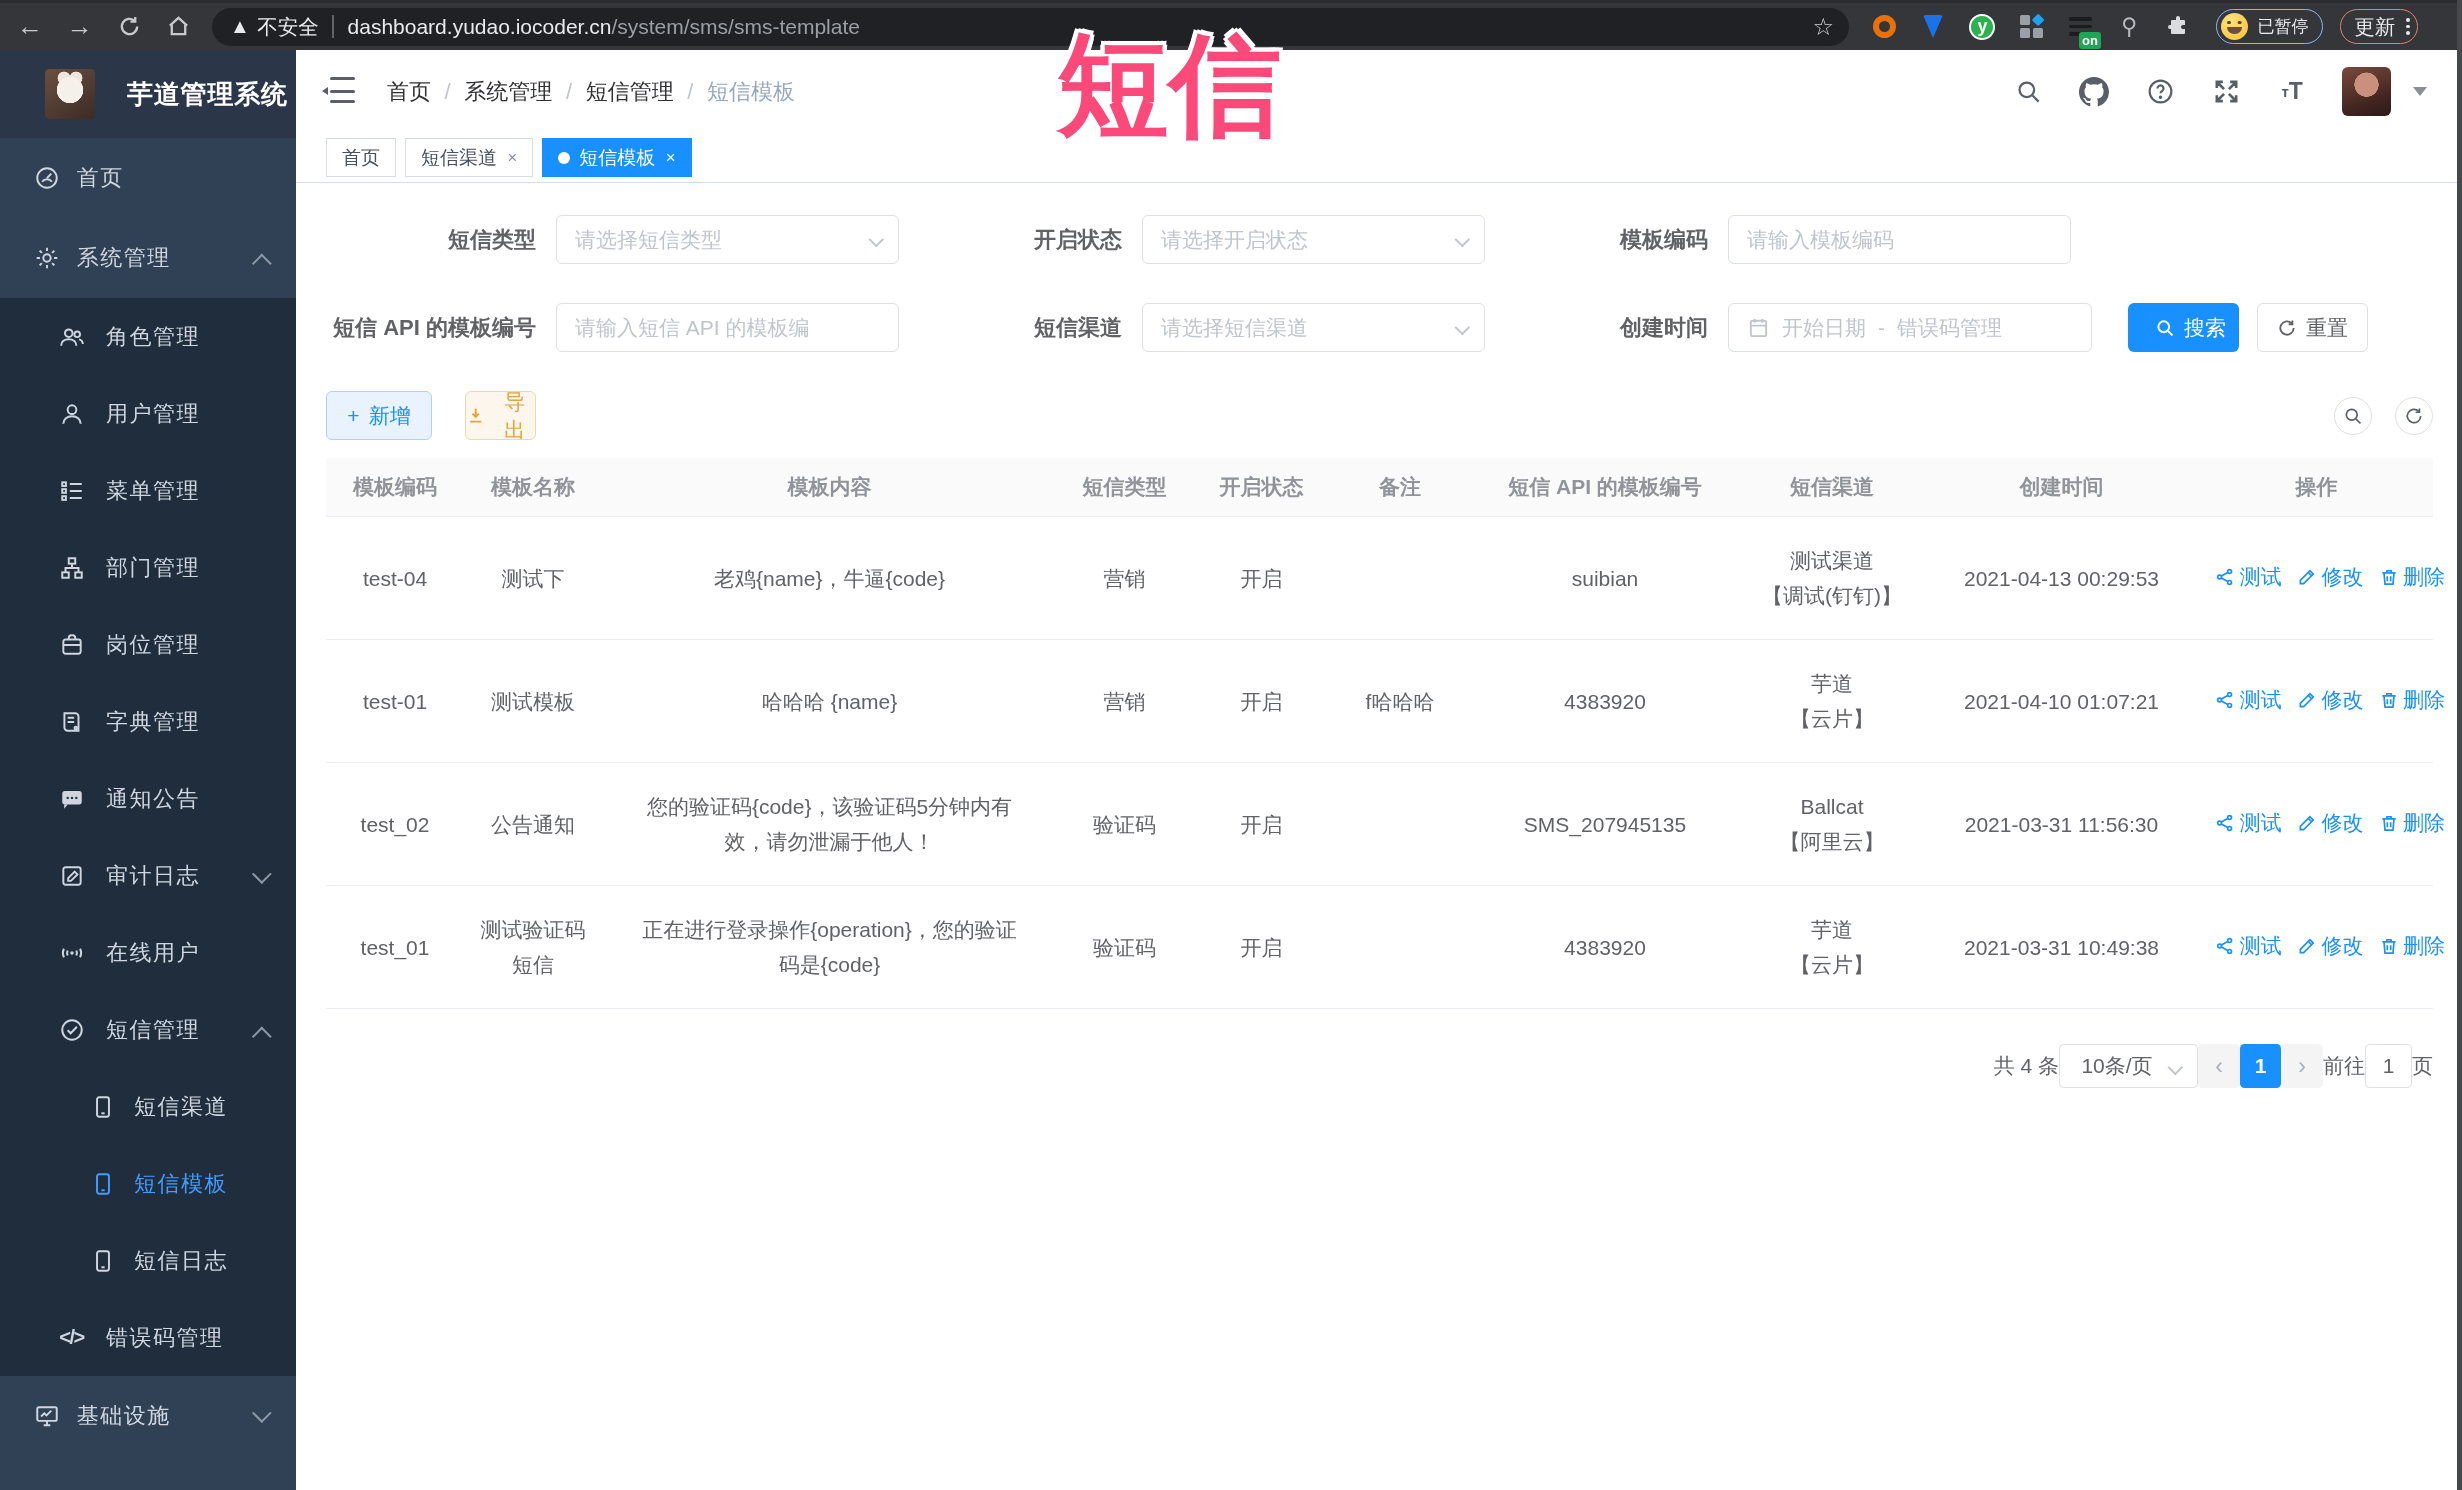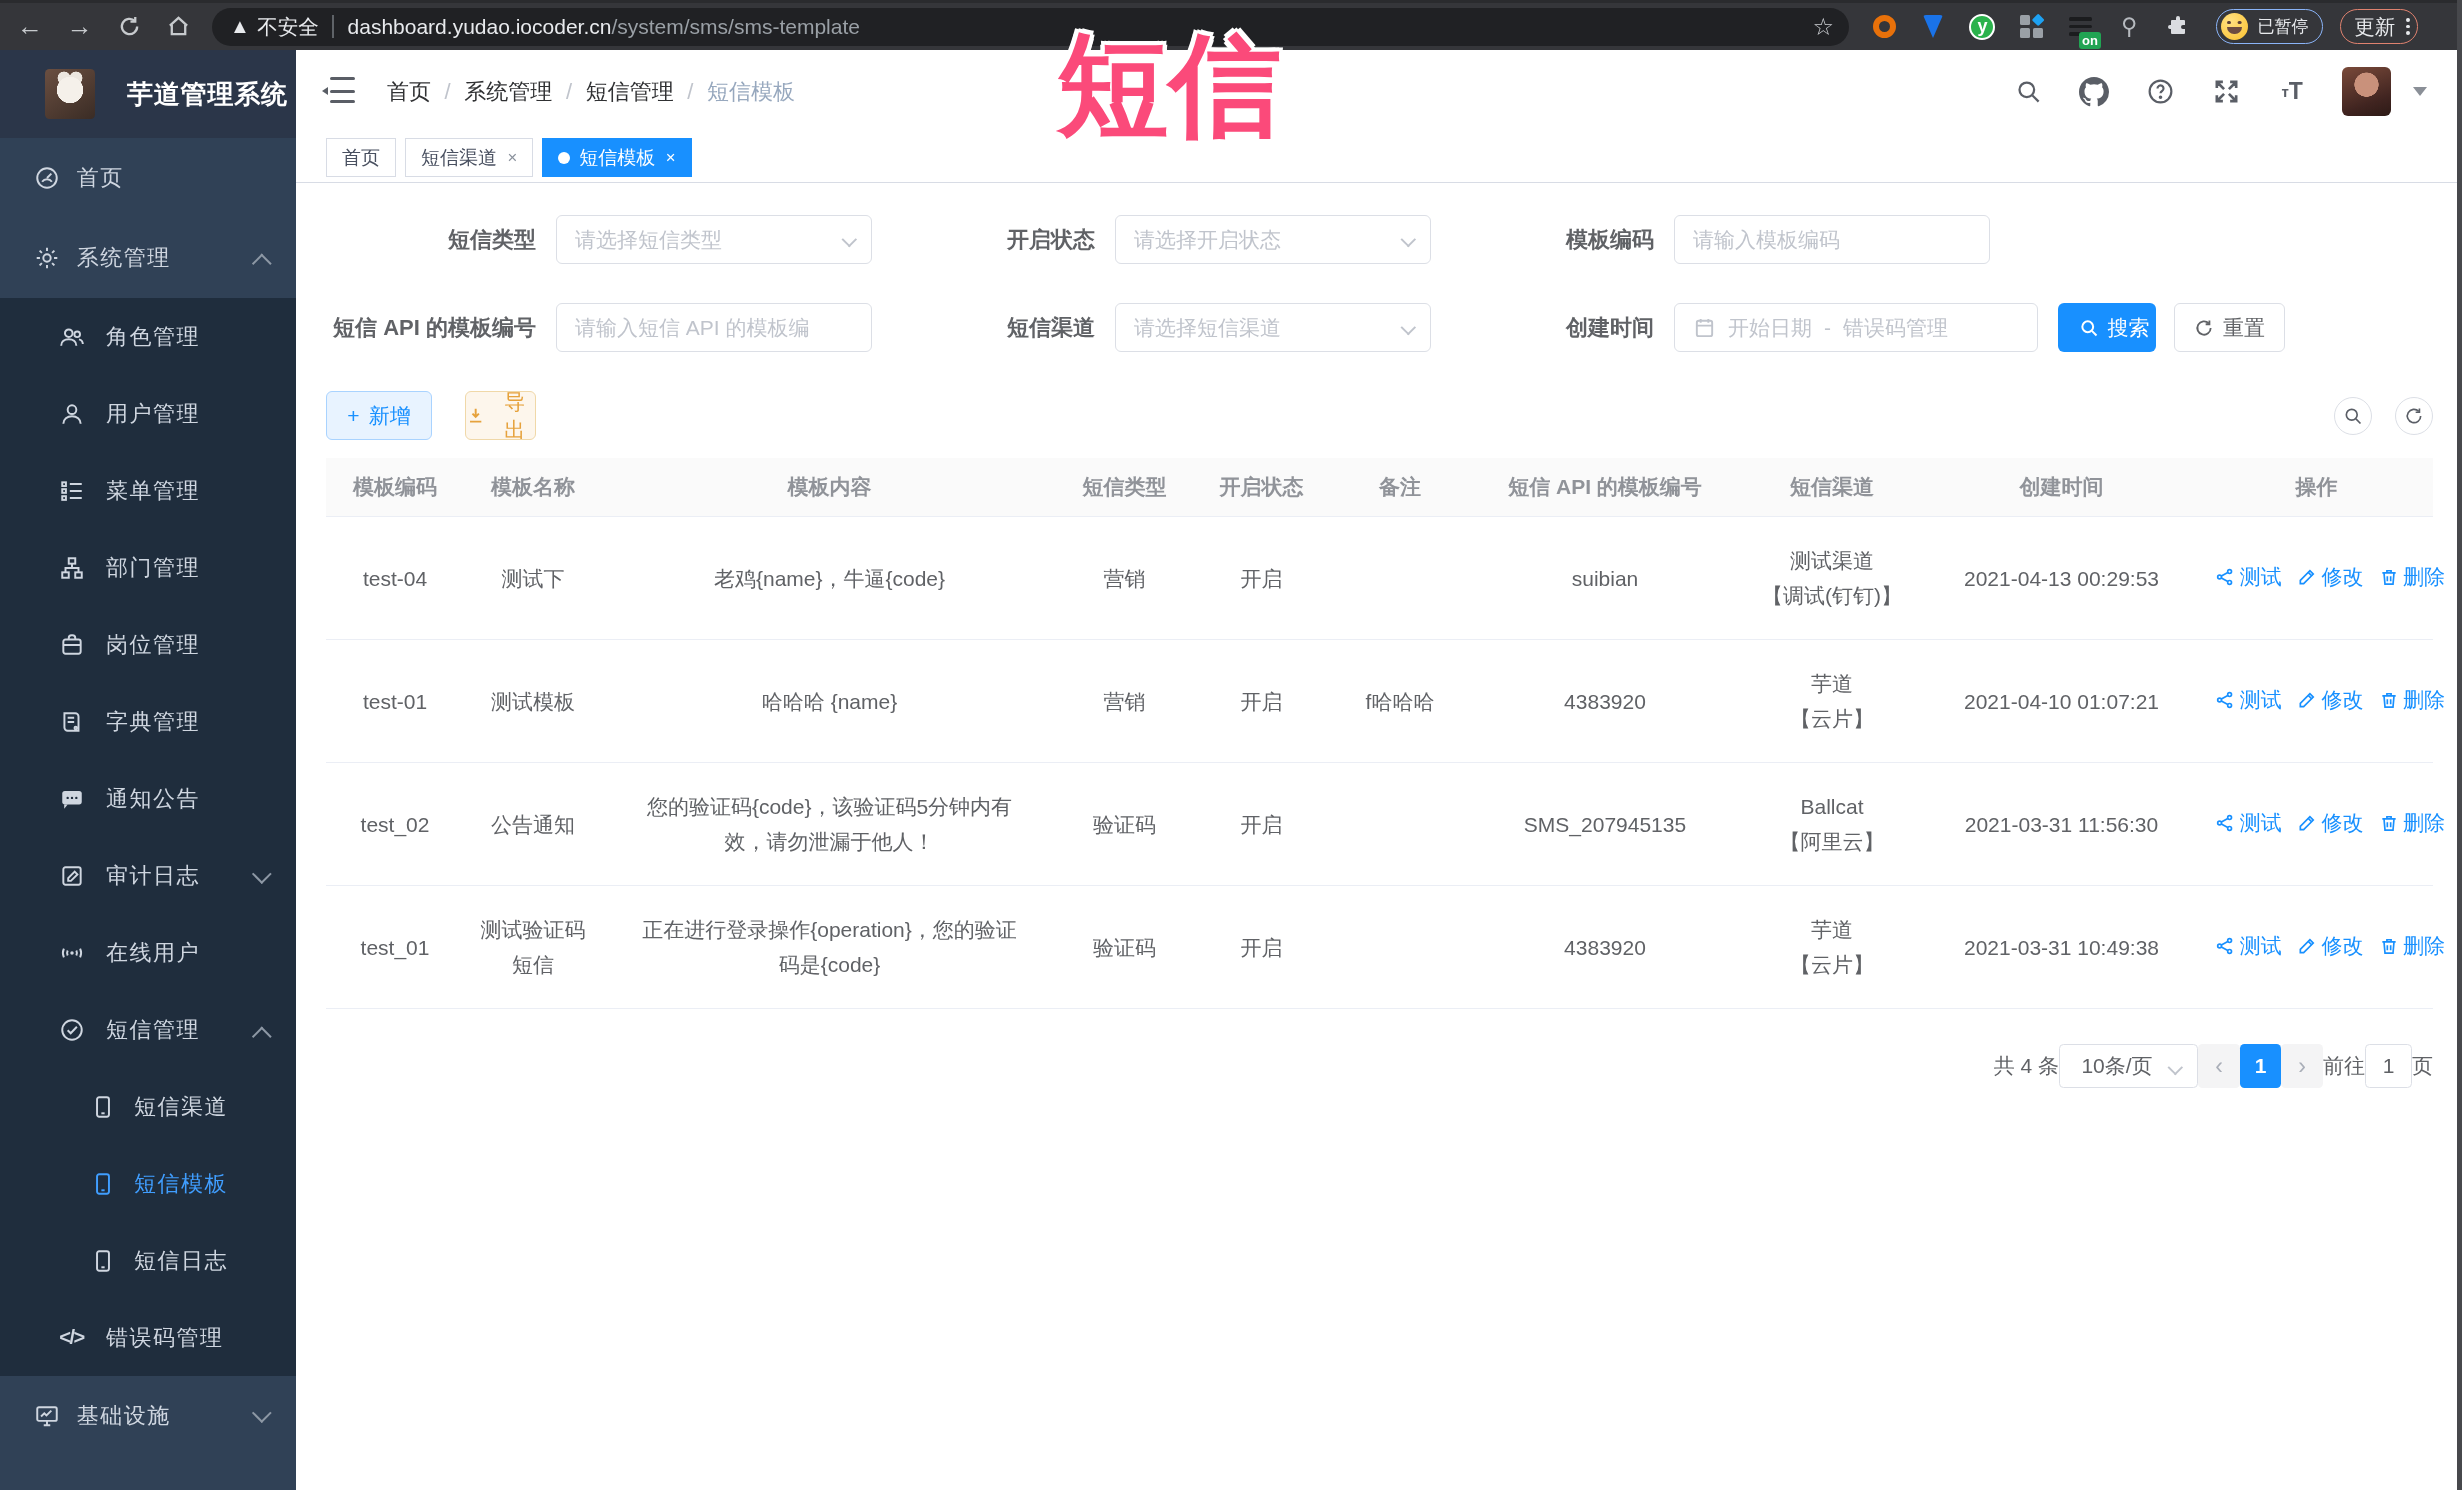--- a/index.html
+++ b/index.html
@@ -88,27 +88,27 @@
   .tag.active .dot { width:12px; height:12px; border-radius:50%; background:#fff; }
   .tag.active .x { color:#fff; }
 
   
   .content { flex:1; padding:32px 29px 0 30px; }
   .f-row { display:flex; align-items:center; margin-bottom:39px; }
   .f-label { font-size:22px; color:#606266; font-weight:700; text-align:right; padding-right:20px; flex:0 0 auto; }
   .w-l1 { width:230px; } .w-l2 { width:243px; } .w-l3 { width:243px; }
   .control { height:49px; border:1.5px solid #dcdfe6; border-radius:6px; background:#fff; display:flex; align-items:center; padding:0 18px; position:relative; flex:0 0 auto; }
   .control .ph { color:#c0c4cc; font-size:21px; white-space:nowrap; overflow:hidden; }
-  .w-c { width:316px; }
+  .w-c { width:343px; }
   .sel-chev { position:absolute; right:16.7px; top:18px; width:10.6px; height:10.6px; border-right:2.3px solid #c0c4cc; border-bottom:2.3px solid #c0c4cc; transform:rotate(45deg); }
   .daterange { width:364px; gap:12px; }
   .cal-ic { color:#c0c4cc; flex:0 0 auto; display:flex; }
   .dr-sep { color:#c0c4cc; }
   .btn { height:49px; border-radius:6px; display:inline-flex; align-items:center; justify-content:center; gap:9px; font-size:21px; cursor:pointer; border:1.5px solid transparent; }
-  .btn-search { background:#1890ff; color:#fff; width:98px; margin-left:20px;padding-left:14px; }
+  .btn-search { background:#1890ff; color:#fff; width:111px; margin-left:36px;padding-left:14px; }
   .btn-reset { background:#fff; color:#606266; border-color:#dcdfe6; width:111px; margin-left:18px; }
   .btn-add { background:#e8f3ff; color:#1890ff; border-color:#a9d3ff; width:106px; }
   .btn-export { background:#fdf6ec; color:#e6a23c; border-color:#f0d8a8; width:71px; margin-left:33px; }
   .toolbar { display:flex; align-items:center; margin-bottom:18px; }
   .tool-right { margin-left:auto; display:flex; gap:23px; }
   .circ-btn { width:38px; height:38px; border:1.5px solid #dcdfe6; border-radius:50%; display:flex; align-items:center; justify-content:center; color:#5a5e66; background:#fff; cursor:pointer; }
 
   table.grid { width:2107px; border-collapse:collapse; table-layout:fixed; }
   .grid th { font-size:21px; color:#909399; font-weight:700; padding:15px 6px; border-bottom:1.5px solid #ebeef5; background:#fafafa; text-align:center; }
   .grid td { font-size:21px; color:#606266; padding:26px 7.6px; border-bottom:1.5px solid #ebeef5; text-align:center; line-height:35px; vertical-align:middle; word-break:break-word; }

